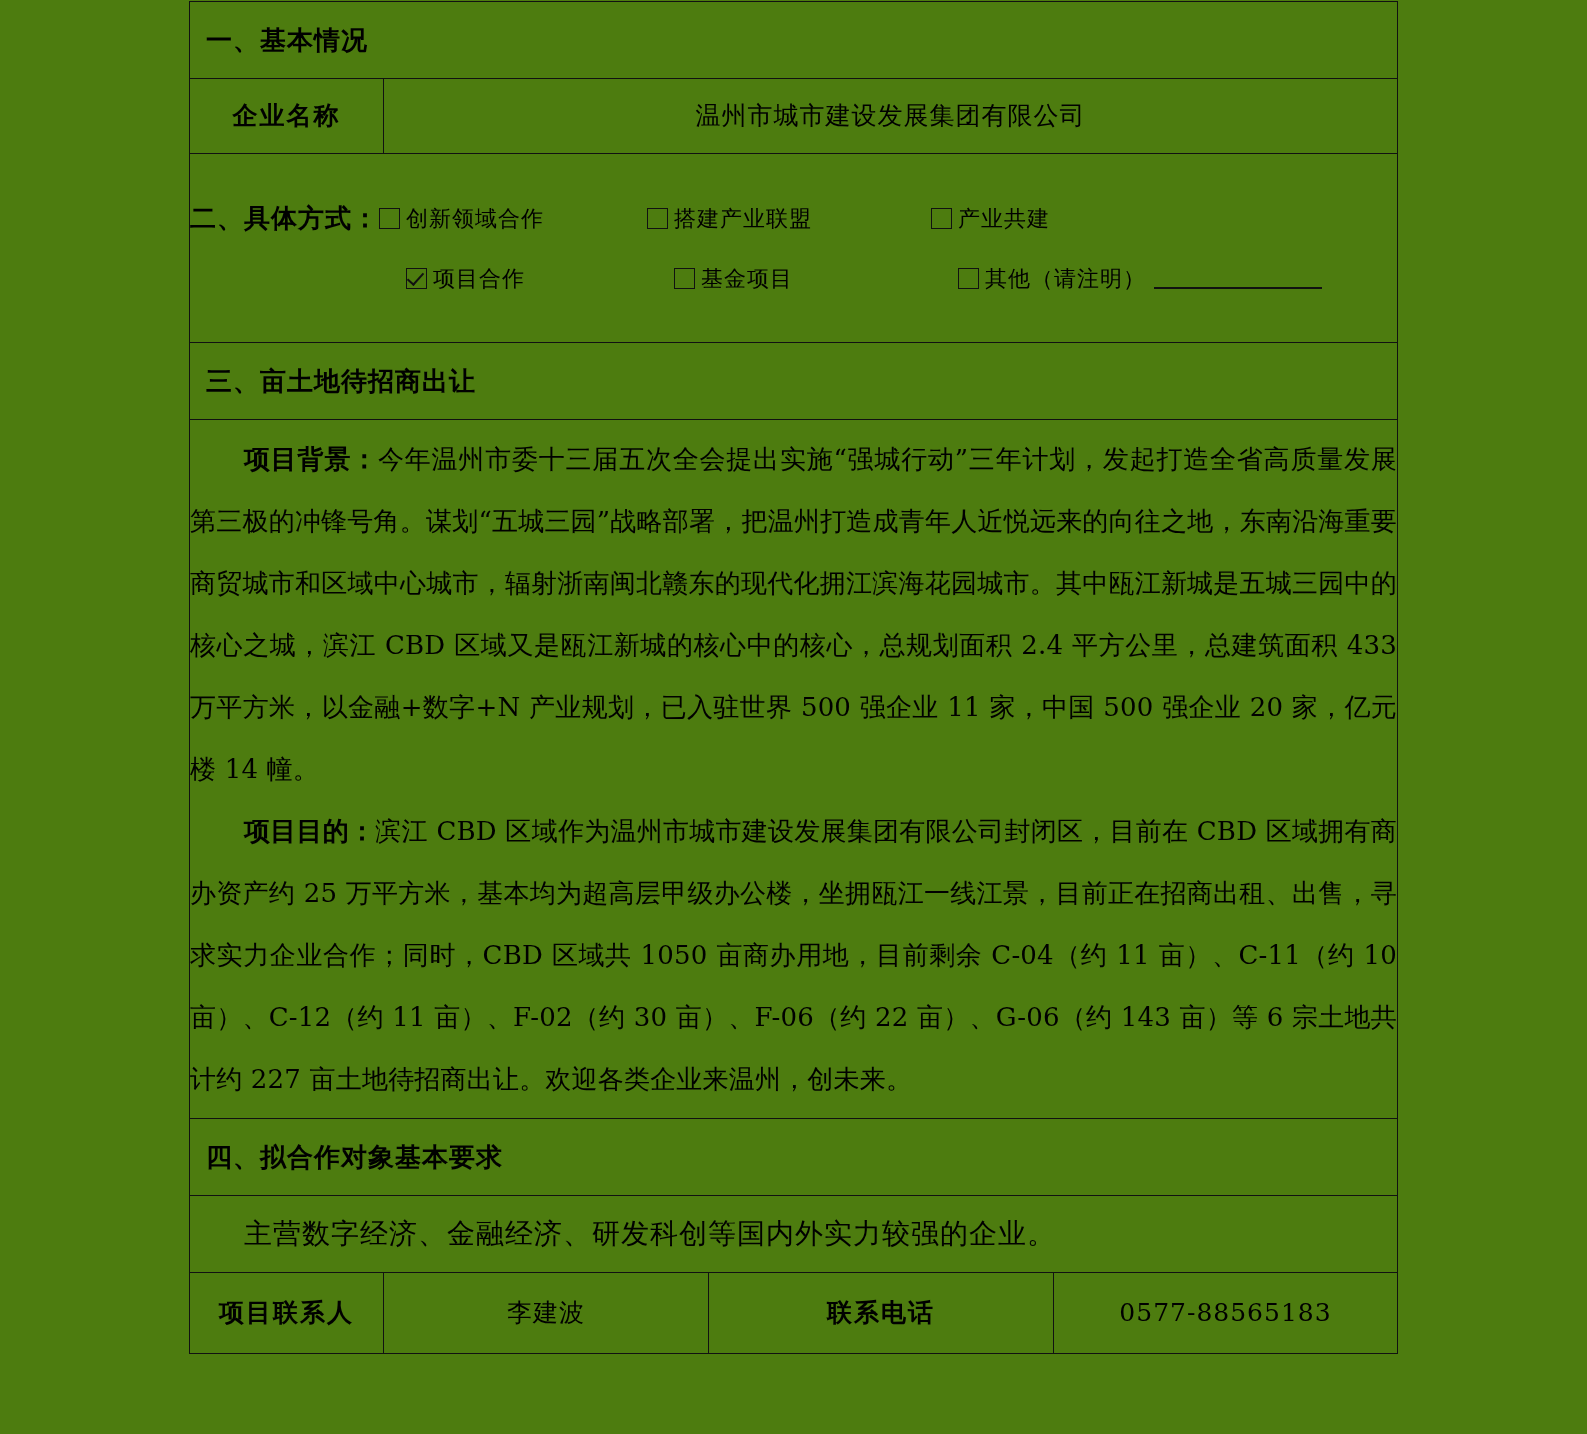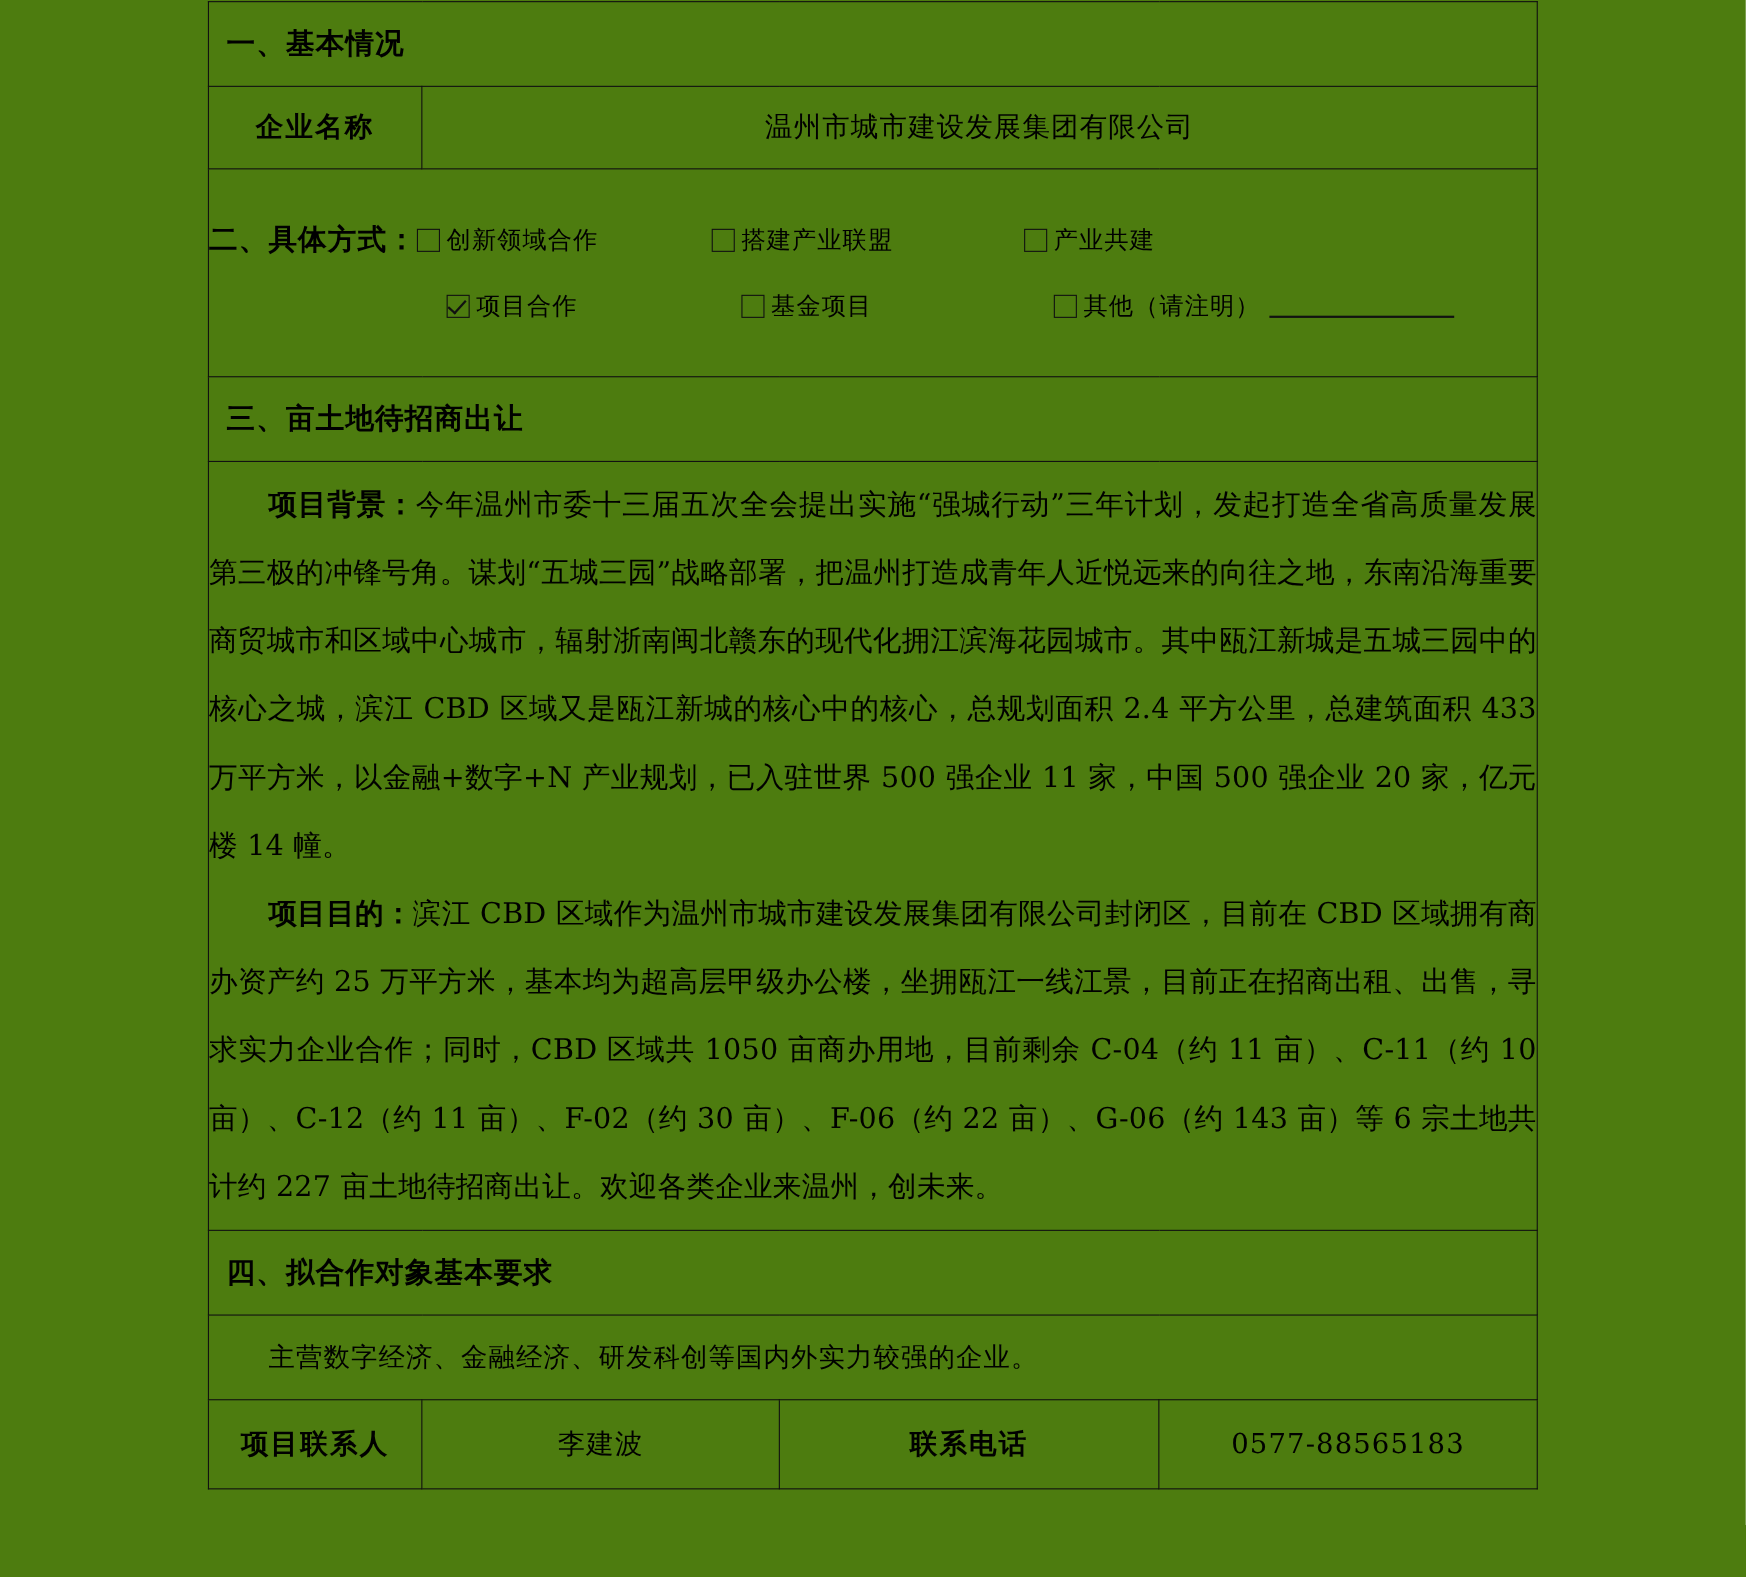--- a/index.html
+++ b/index.html
@@ -151,21 +151,21 @@
   .para + .para { margin-top: 0px; }
   .para b { font-weight: bold; }
 
   
   .req-cell {
     height: 76px;
     padding: 0 18px;
     vertical-align: middle;
   }
   .req-text {
-    font-size: 24px;
+    font-size: 28px;
     text-indent: 54px;
     letter-spacing: 1px;
   }
 </style>
 </head>
 <body>
 
 <div class="page">
 
   <table class="form-table">

